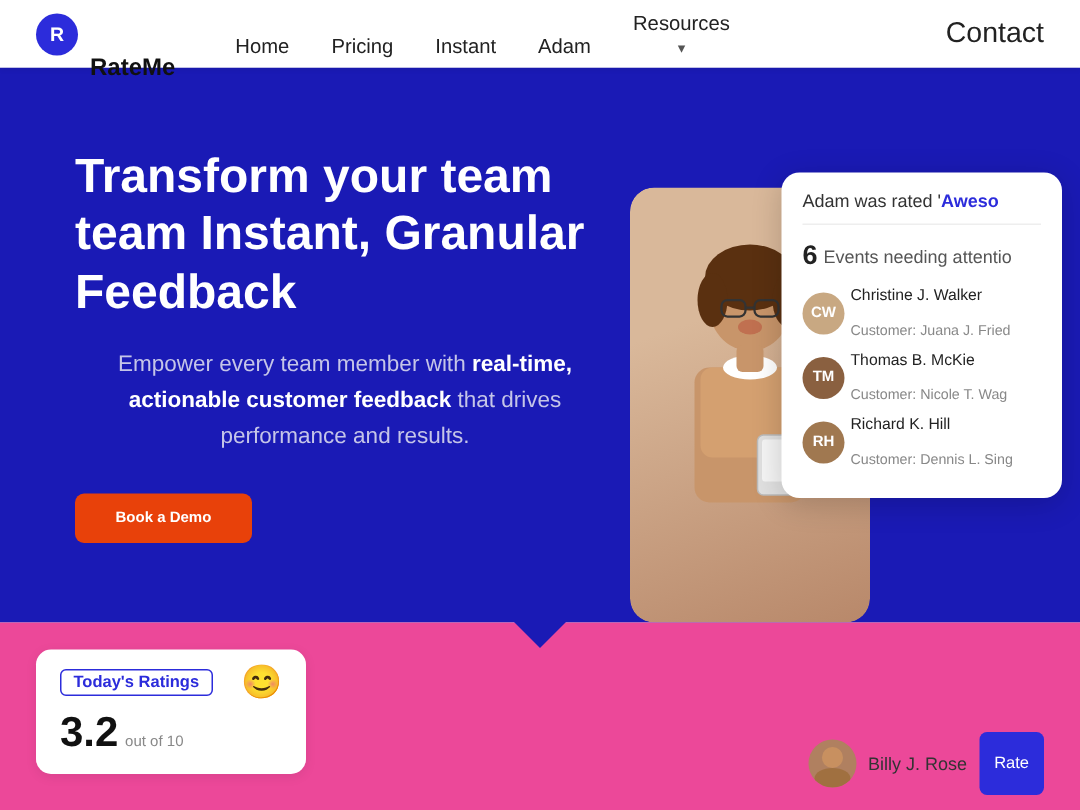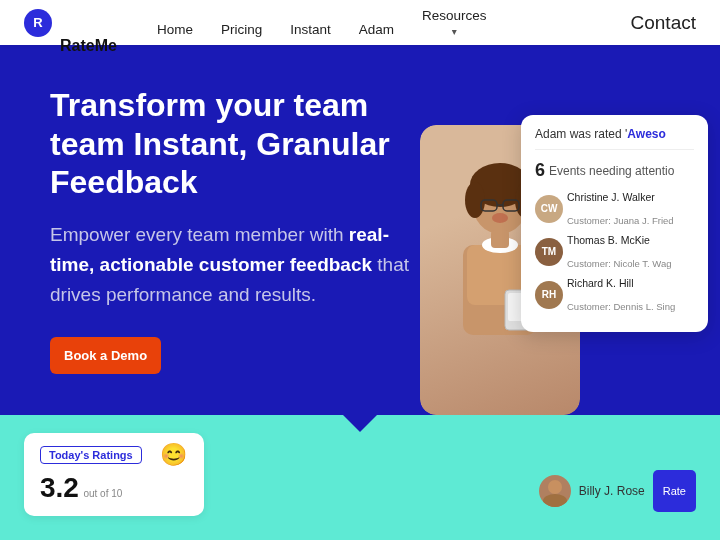--- a/index.html
+++ b/index.html
@@ -61,33 +61,34 @@
       z-index: 2;
     }
     .hero-title {
       font-size: 32px;
       font-weight: 800;
       color: #fff;
       line-height: 1.2;
       margin-bottom: 18px;
     }
     .hero-desc {
-      font-size: 19px;
+      font-size: 15px;
       color: #c5c5e8;
       line-height: 1.6;
       margin-bottom: 26px;
+      text-align: center;
     }
     .hero-desc strong { color: #fff; }
     .btn-demo {
       background: #e8410a;
       color: #fff;
       border: none;
-      padding: 11px 14px;
+      padding: 11px 27px;
       border-radius: 6px;
-      font-size: 13px;
+      font-size: 10px;
       font-weight: 600;
       cursor: pointer;
     }
 
     
     .hero-image-wrap {
       position: absolute;
       right: 140px;
       bottom: 0;
       width: 160px;
@@ -144,21 +145,21 @@
       font-size: 10px; color: #fff; font-weight: 600;
       overflow: hidden;
     }
     .notif-avatar-2 { background: #a07850; }
     .notif-avatar-3 { background: #8a6040; }
     .notif-info { font-size: 10.5px; color: #222; }
     .notif-info .sub { color: #888; font-size: 9.5px; margin-top: 12px; }
 
     
     .bottom-section {
-      background: #5eead4;
+      background: #ec4899;
       height: 125px;
       display: flex;
       align-items: flex-start;
       padding: 18px 24px 0;
       gap: 20px;
       position: relative;
     }
     
     .ratings-card {
       background: #fff;
@@ -177,21 +178,21 @@
     .rating-number {
       font-size: 28px; font-weight: 800; color: #111;
     }
     .rating-sub { font-size: 10px; color: #888; }
     .rating-emoji { font-size: 22px; float: right; margin-top: -30px; }
 
     
     .bottom-user {
       position: absolute;
       right: 24px;
-      bottom: 28px;
+      bottom: 10px;
       display: flex;
       align-items: center;
       gap: 8px;
     }
     .bottom-avatar {
       width: 32px; height: 32px; border-radius: 50%;
       background: #b08060;
       overflow: hidden;
     }
     .bottom-name { font-size: 12px; color: #333; }

